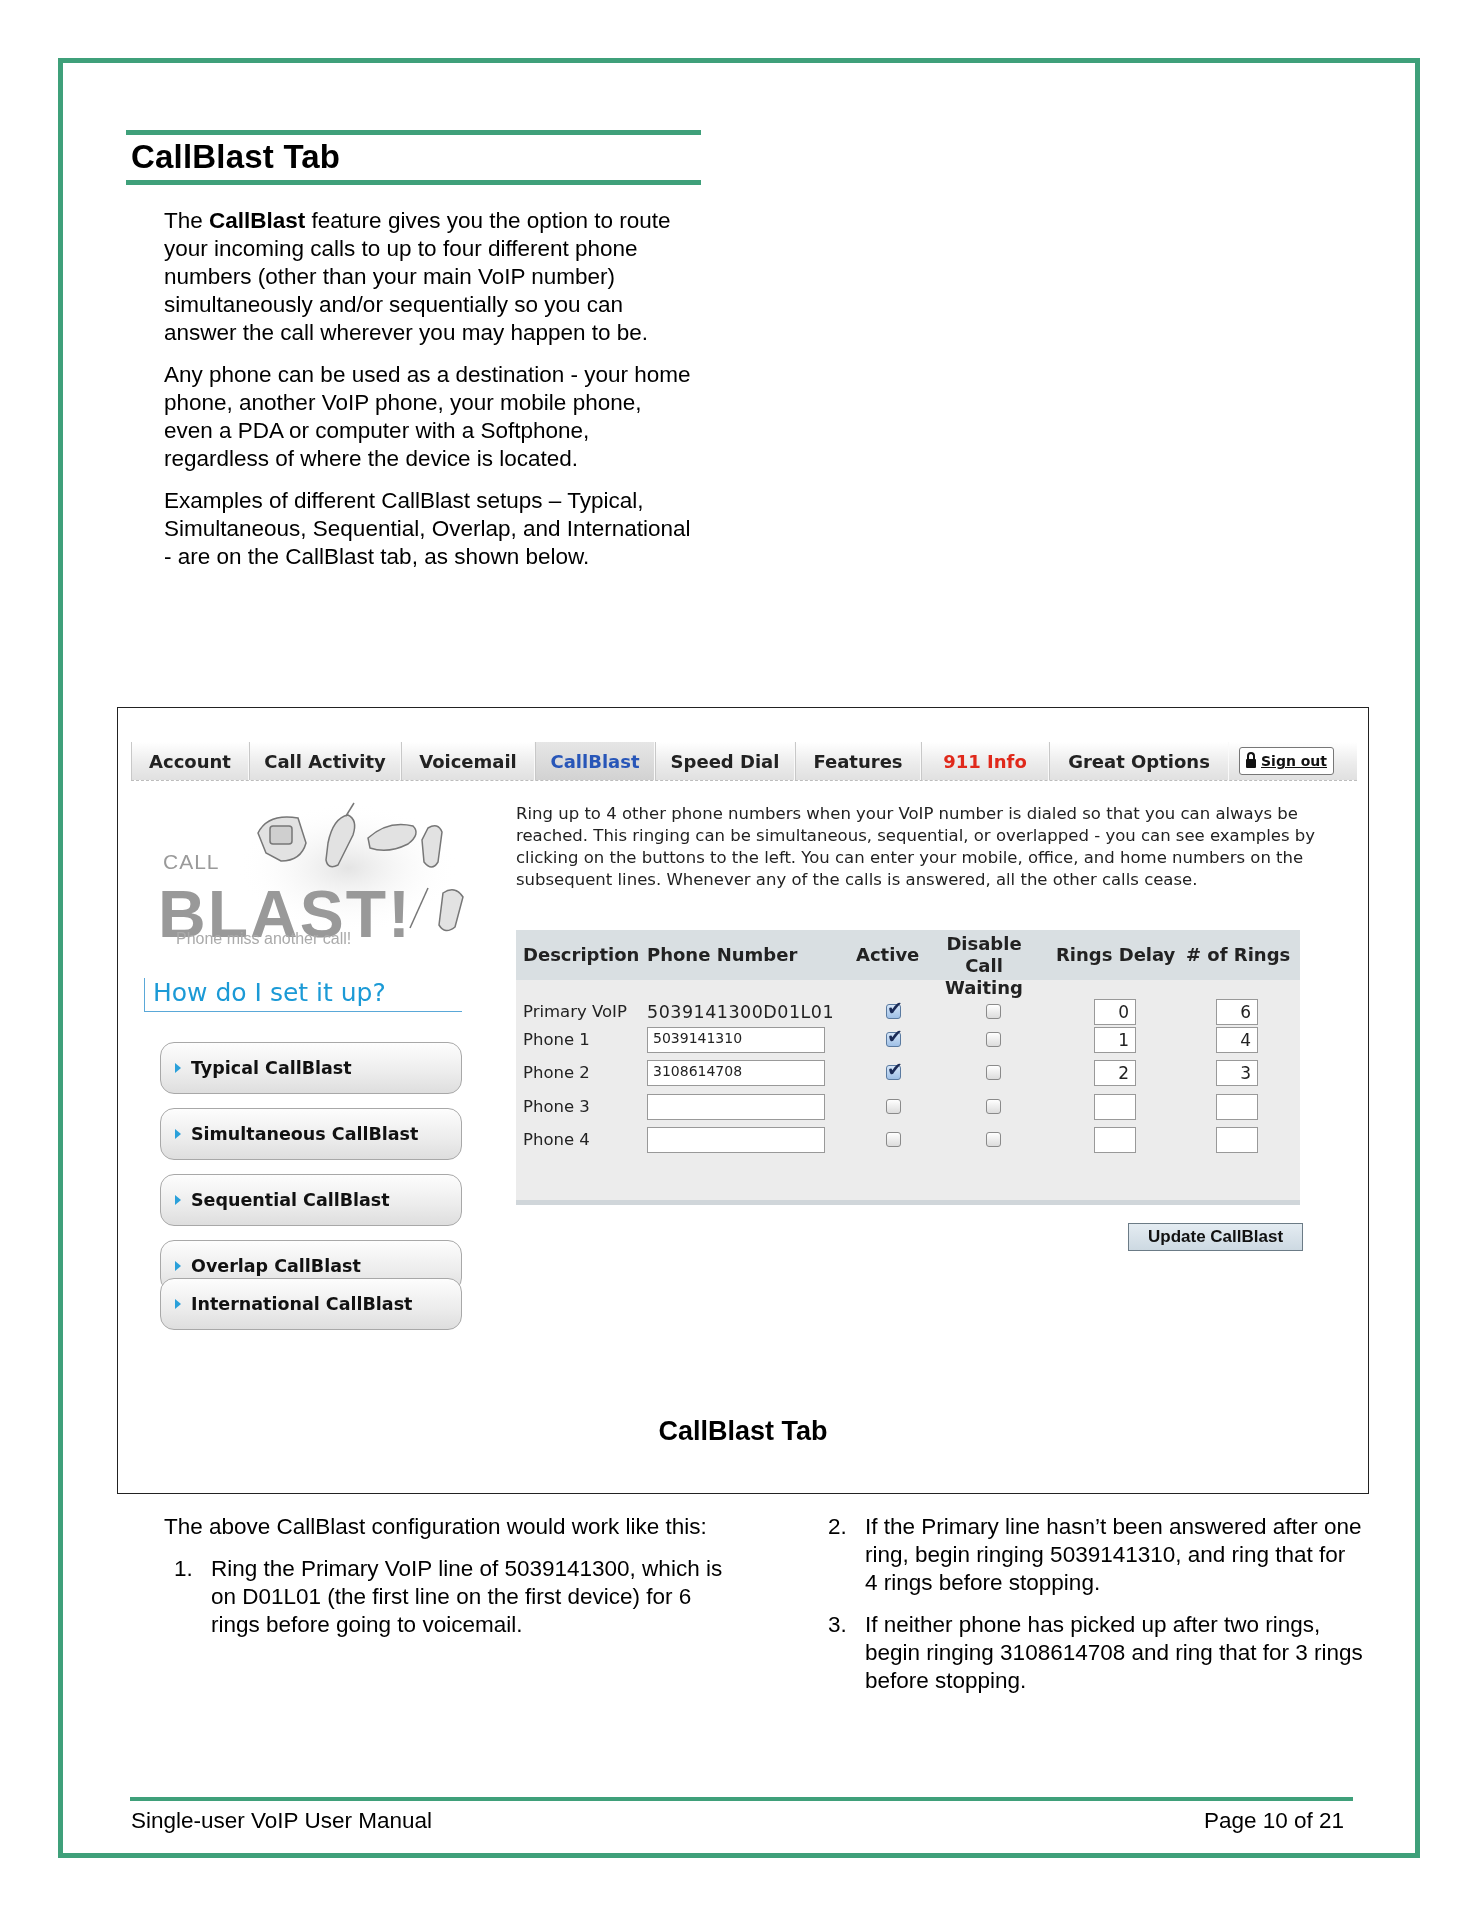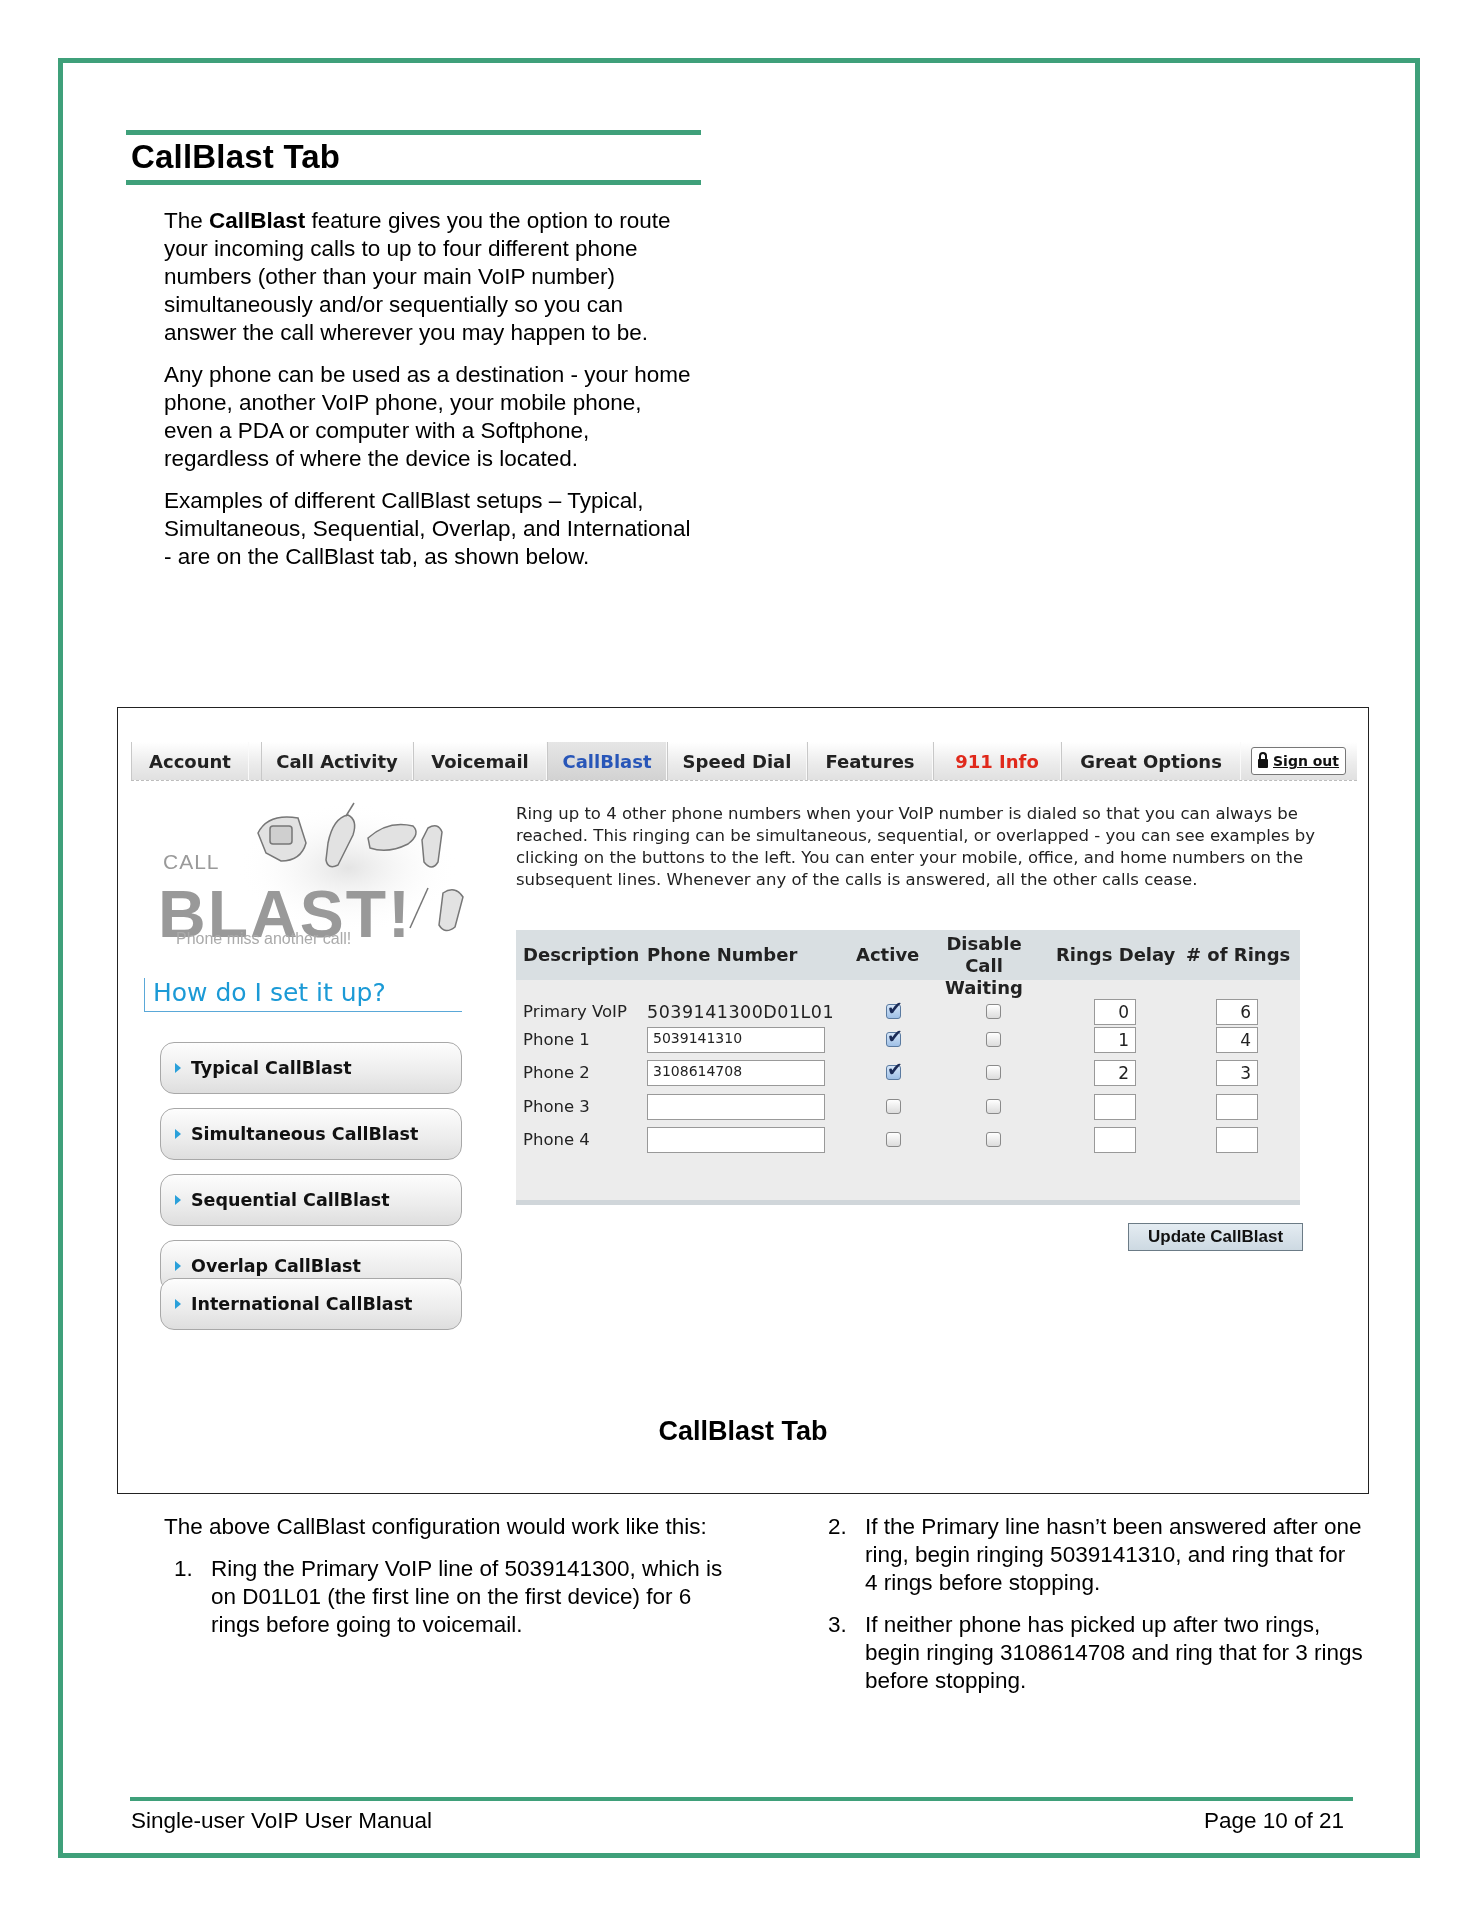--- a/index.html
+++ b/index.html
@@ -72,21 +72,21 @@
 
 <div class="body-text" style="top:207px;">
   <p><span>The </span><b>CallBlast</b><span> feature gives you the option to route your incoming calls to up to four different phone numbers (other than your main VoIP number) simultaneously and/or sequentially so you can answer the call wherever you may happen to be.</span></p>
   <p>Any phone can be used as a destination - your home phone, another VoIP phone, your mobile phone, even a PDA or computer with a Softphone, regardless of where the device is located.</p>
   <p>Examples of different CallBlast setups – Typical, Simultaneous, Sequential, Overlap, and International - are on the CallBlast tab, as shown below.</p>
 </div>
 
 <div class="figure">
   <div class="tabbar">
     <div class="tab" style="width:88px;">Account</div>
-    <div class="tab" style="width:122px;margin-left:12px;">Call Activity</div>
+    <div class="tab" style="width:122px;">Call Activity</div>
     <div class="tab" style="width:104px;">Voicemail</div>
     <div class="tab active" style="width:90px;">CallBlast</div>
     <div class="tab" style="width:110px;">Speed Dial</div>
     <div class="tab" style="width:96px;">Features</div>
     <div class="tab alert" style="width:98px;">911 Info</div>
     <div class="tab" style="width:150px;">Great Options</div>
     <div class="signout">
       <span class="lock"></span>
       <span>Sign out</span>
     </div>

